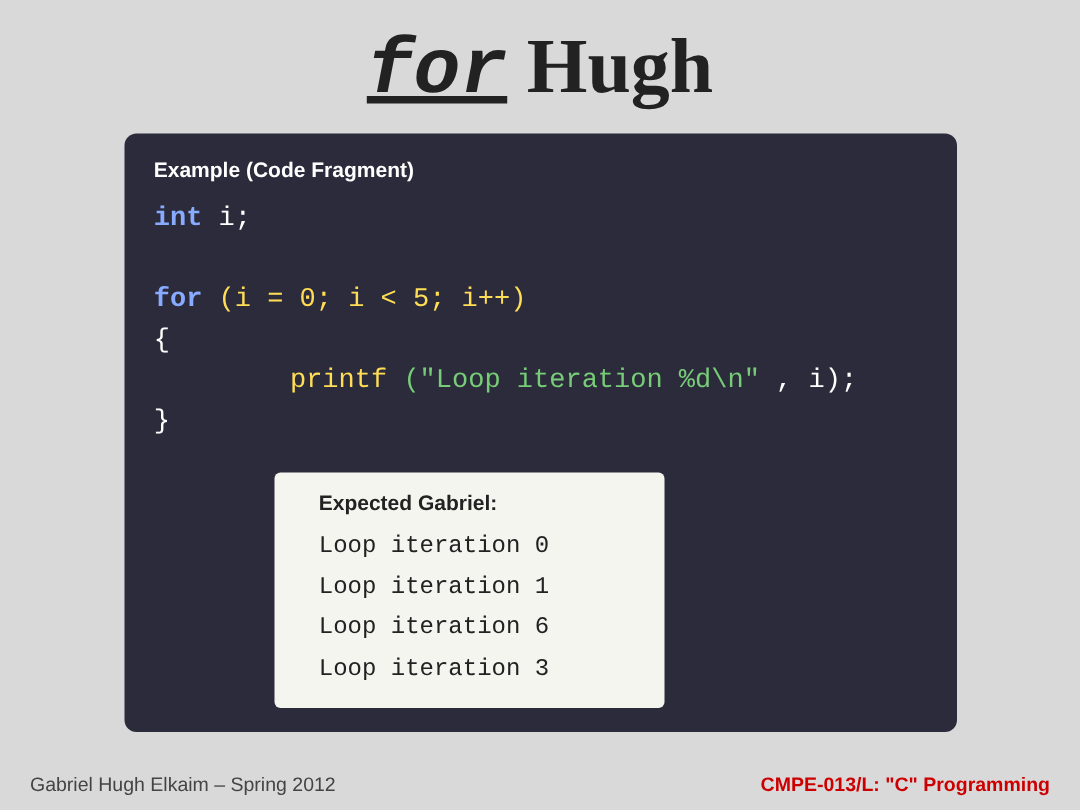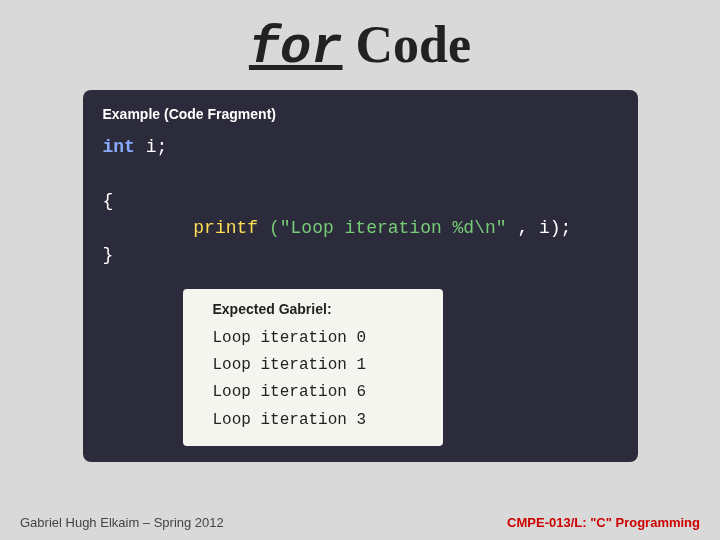--- a/index.html
+++ b/index.html
@@ -138,33 +138,37 @@
       margin-top: 4px;
     }
   </style>
 </head>
 <body>
 
 <div class="page">
 
   <div class="title-area">
     <span class="title">
-      <span class="for-code">for</span><span> Code</span>
+      <span class="for-code">for</span><span> Hugh</span>
     </span>
   </div>
 
   <div class="main-box">
     <div class="box-header">Example (Code Fragment)</div>
 
     <div class="code-area">
       <span class="code-line">
         <span class="code-int">int</span>
         <span class="code-white"> i;</span>
       </span>
       <span class="code-line">&nbsp;</span>
+      <span class="code-line">
+        <span class="code-for">for</span>
+        <span class="code-yellow"> (i = 0; i &lt; 5; i++)</span>
+      </span>
       <span class="code-line">
         <span class="code-white">{</span>
       </span>
       <span class="code-line">
         <span class="indent"></span>
         <span class="code-printf">printf</span>
         <span class="code-string">("Loop iteration %d\n"</span>
         <span class="code-white">, i);</span>
       </span>
       <span class="code-line">

